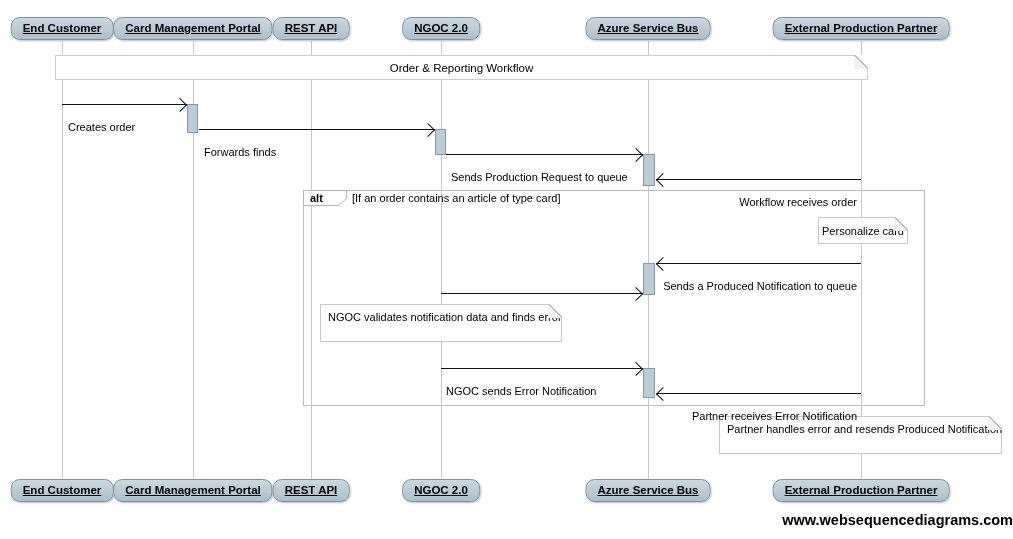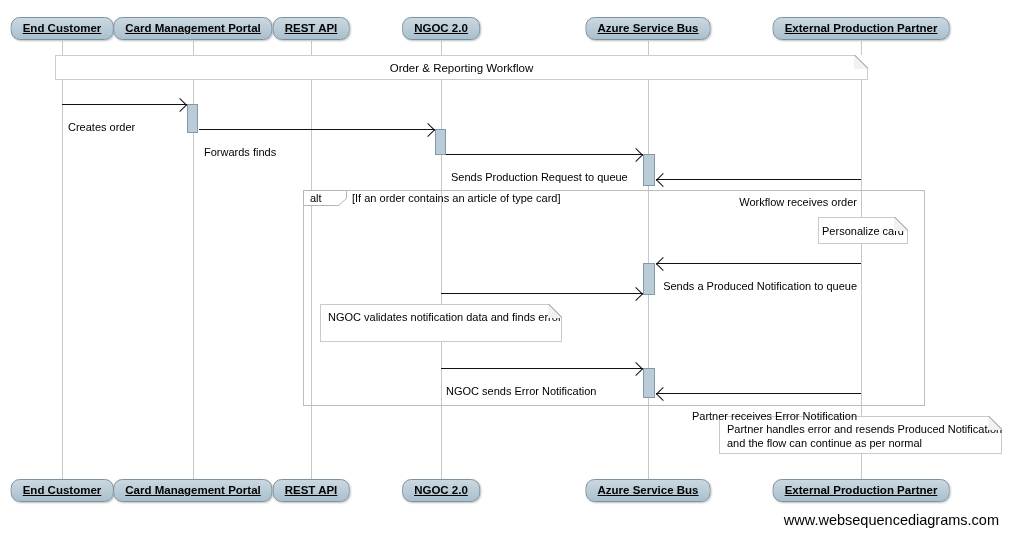--- a/index.html
+++ b/index.html
@@ -27,28 +27,28 @@
     z-index:3;
   }
   .msg-line{position:absolute;height:0;border-top:1px solid #111;z-index:4;}
   .head{position:absolute;width:9px;height:9px;}
   .head.r{right:2px;top:-5px;border-top:1px solid #111;border-right:1px solid #111;transform:rotate(45deg);}
   .head.l{left:2px;top:-5px;border-top:1px solid #111;border-left:1px solid #111;transform:rotate(-45deg);}
   .msg-label{position:absolute;font-size:11px;white-space:nowrap;z-index:4;line-height:13px;margin-top:31px;}
   .activation{position:absolute;width:11px;background:#b9ccd8;border:1px solid #8299a9;box-sizing:border-box;z-index:3;}
   .alt-frame{position:absolute;left:303px;top:190px;width:620px;height:214px;border:1px solid #bdbdbd;z-index:1;}
   .alt-tab{position:absolute;left:303px;top:190px;width:44px;height:16px;z-index:2;}
-  .alt-tab-label{position:absolute;left:310px;top:191px;font-size:11px;font-weight:normal;z-index:3;line-height:14px;}
+  .alt-tab-label{position:absolute;left:310px;top:191px;font-size:11px;font-weight:bold;z-index:3;line-height:14px;}
   .alt-condition{position:absolute;left:352px;top:192px;font-size:11px;z-index:2;line-height:13px;}
   .note{
     position:absolute;background:#fff;border:1px solid #c9c9c9;z-index:3;
     font-size:11px;line-height:14px;
   }
   .note .txt{white-space:pre;}
-  .watermark{position:absolute;right:14px;top:512px;font-size:14.5px;z-index:5;}
+  .watermark{position:absolute;right:0;top:512px;font-size:14.5px;z-index:5;font-weight:bold;}
 </style>
 </head>
 <body>
 
 <div class="diagram">
 
   <div class="lifeline" style="left:62px"></div>
   <div class="lifeline" style="left:193px"></div>
   <div class="lifeline" style="left:311px"></div>
   <div class="lifeline" style="left:441px"></div>
@@ -124,21 +124,20 @@
     <span class="fold"></span>
   </div>
 
   <div class="note" style="left:320px;top:304px;width:242px;height:38px;padding:5px 0 0 7px;box-sizing:border-box">
     <div class="txt">NGOC validates notification data and finds error</div>
     <span class="fold"></span>
   </div>
 
   <div class="note" style="left:719px;top:416px;width:283px;height:38px;padding:5px 0 0 7px;box-sizing:border-box">
     <div class="txt">Partner handles error and resends Produced Notification</div>
-    <div class="txt">and the flow can continue as per normal</div>
     <span class="fold"></span>
   </div>
 
   <div class="participant" style="left:62px;top:479px">End Customer</div>
   <div class="participant" style="left:193px;top:479px">Card Management Portal</div>
   <div class="participant" style="left:311px;top:479px">REST API</div>
   <div class="participant" style="left:441px;top:479px">NGOC 2.0</div>
   <div class="participant" style="left:648px;top:479px">Azure Service Bus</div>
   <div class="participant" style="left:861px;top:479px">External Production Partner</div>
 

